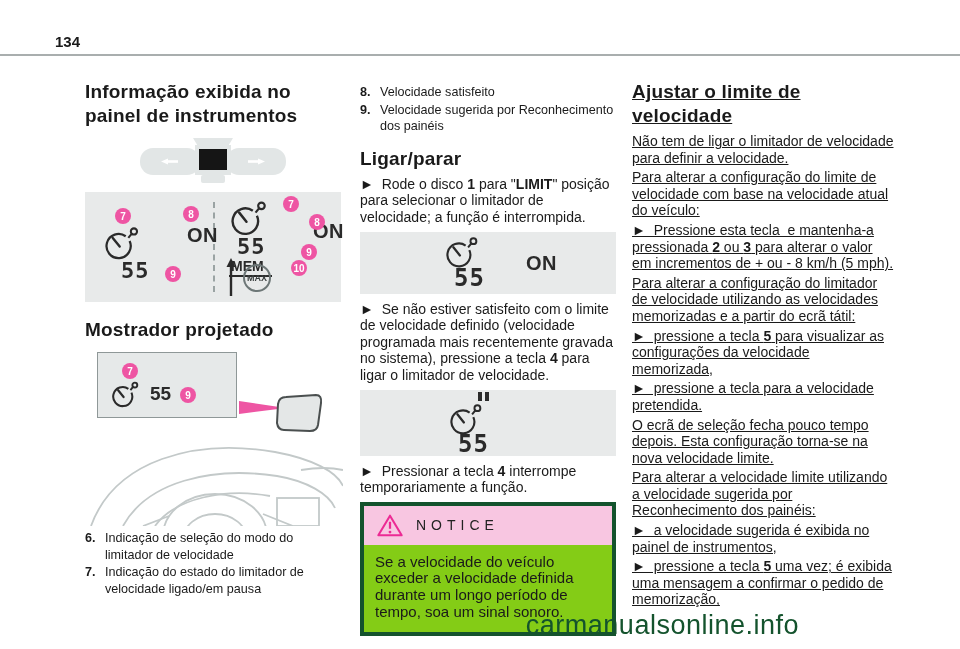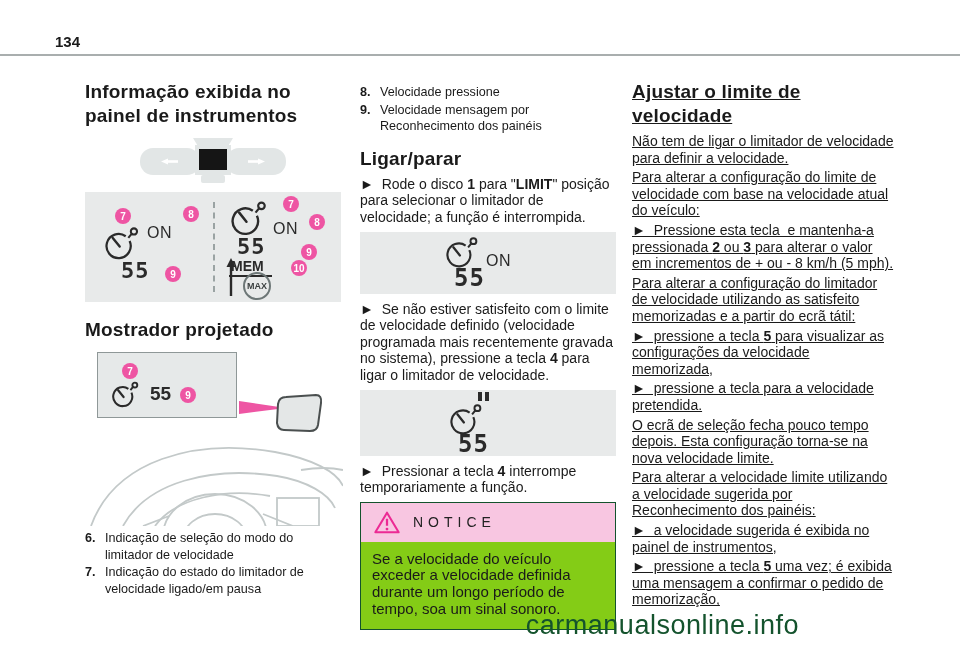--- a/index.html
+++ b/index.html
@@ -24,21 +24,21 @@
 
   
   .cluster-icon { position:absolute; top:52px; left:52px; }
 
   
   .cluster-panel { position:absolute; top:112px; left:0; width:256px; height:110px; background:#e8eaea; }
   .panel-divider { position:absolute; left:50%; top:10px; bottom:10px; border-left:2px dashed #9aa3a3; }
   .abs { position:absolute; }
   .badge { width:16px; height:16px; border-radius:50%; background:#ee55a3; color:#fff;
     font-size:10px; font-weight:bold; display:flex; align-items:center; justify-content:center; }
-  .on-label { font-size:16px; font-weight:normal; color:#2a2a2a; letter-spacing:0.5px; }
+  .on-label { font-size:20px; font-weight:bold; color:#2a2a2a; letter-spacing:0.5px;margin-left:40px; }
   .seg { font-family:"DejaVu Sans Mono",monospace; font-weight:bold; color:#2a2a2a; letter-spacing:1px; }
   .mem-label { font-size:14px; font-weight:bold; color:#2a2a2a; border-bottom:2px solid #2a2a2a; padding:0 8px 1px 2px; }
   .max-circle { width:28px; height:28px; border:2px solid #6d7777; border-radius:50%; color:#3a3f3f;
     font-size:9px; font-weight:bold; display:flex; align-items:center; justify-content:center; background:transparent; }
 
   
   .hud-wrap { position:absolute; top:268px; left:0; width:258px; height:178px; }
   .hud-box { position:absolute; left:12px; top:4px; width:140px; height:66px; background:#e6e9e9; border:1px solid #8f9898; }
   .hud-arrow { position:absolute; left:154px; top:52px; }
   .hud-unit { position:absolute; left:188px; top:44px; }
@@ -50,21 +50,21 @@
   .mid-list { margin-bottom:12px; }
   .mid-h1 { margin-bottom:5px; }
   .para { font-size:14px; line-height:16.6px; margin-bottom:3px; }
   .mini-display { position:relative; width:256px; height:62px; background:#e8eaea; margin:6px 0 7px 0; }
   .mini-display.tall { height:66px; }
   .md-inner { position:absolute; left:50%; top:50%; transform:translate(-50%,-50%); width:104px; height:54px; }
   .md-inner.tall { height:62px; }
   .pause-icon { display:flex; gap:3px; }
   .pause-icon i { display:block; width:4px; height:9px; background:#2a2a2a; }
 
-  .notice-box { border:1px solid #14532d; margin-top:6px; width:256px; }
+  .notice-box { border:4px solid #14532d; margin-top:6px; width:256px; }
   .notice-head { background:#f8c6e1; display:flex; align-items:center; gap:12px; padding:7px 12px; }
   .notice-title { font-size:14px; letter-spacing:5px; color:#222; }
   .notice-body { background:#84cc16; padding:9px 11px 12px 11px; font-size:15px; line-height:16.6px; }
 
   
   .right-h1 { margin-bottom:5px; }
 
   .watermark { position:absolute; right:18px; bottom:8px; font-size:27px; color:#14532d; letter-spacing:0.5px; }
 
   svg { display:block; }
@@ -127,21 +127,21 @@
       <span class="abs seg" style="left:152px; top:42px; font-size:22px;">55</span>
       <span class="abs badge" style="left:216px; top:52px;">9</span>
       <span class="abs" style="left:140px; top:66px;">
         <svg width="12" height="40" viewBox="0 0 12 40" fill="none" stroke="#2a2a2a">
           <line x1="6" y1="38" x2="6" y2="7" stroke-width="2.4"></line>
           <polygon points="6,0 1.5,9 10.5,9" fill="#2a2a2a" stroke="none"></polygon>
         </svg>
       </span>
       <span class="abs mem-label" style="left:144px; top:66px;">MEM</span>
       <span class="abs badge" style="left:206px; top:68px;">10</span>
-      <span class="abs max-circle" style="left:158px; top:80px;">MAX</span>
+      <span class="abs max-circle" style="left:158px; top:72px;">MAX</span>
     </div>
 
     <h1 class="sec" style="position:absolute; top:238px;">Mostrador projetado</h1>
 
     <div class="hud-wrap">
       <div class="hud-box">
         <span class="abs badge" style="left:24px; top:10px;">7</span>
         <span class="abs" style="left:14px; top:28px;">
           <svg width="30" height="28" viewBox="0 0 44 40" fill="none" stroke="#2a2a2a">
             <path d="M24 11 A14 14 0 1 0 28.5 16.5" stroke-width="3"></path>
@@ -188,25 +188,25 @@
         <span>Indicação do estado do limitador de velocidade ligado/em pausa</span>
       </div>
     </div>
   </div>
 
   <div class="col col-mid">
 
     <div class="mid-list">
       <div class="num-item">
         <span class="n">8.</span>
-        <span>Velocidade pressione</span>
+        <span>Velocidade satisfeito</span>
       </div>
       <div class="num-item">
         <span class="n">9.</span>
-        <span>Velocidade mensagem por Reconhecimento dos painéis</span>
+        <span>Velocidade sugerida por Reconhecimento dos painéis</span>
       </div>
     </div>
 
     <h1 class="sec mid-h1">Ligar/parar</h1>
 
     <div class="para"><span>►&nbsp;&nbsp;Rode o disco </span><span class="b">1</span><span> para "</span><span class="b">LIMIT</span><span>" posição para selecionar o limitador de velocidade; a função é interrompida.</span></div>
 
     <div class="mini-display">
       <div class="md-inner">
         <span class="abs" style="left:10px; top:0;">
@@ -257,21 +257,21 @@
       </div>
       <div class="notice-body">Se a velocidade do veículo exceder a velocidade definida durante um longo período de tempo, soa um sinal sonoro.</div>
     </div>
   </div>
 
   <div class="col col-right">
     <h1 class="sec right-h1">Ajustar o limite de velocidade</h1>
     <div class="para"><span>Não tem de ligar o limitador de velocidade para definir a velocidade.</span></div>
     <div class="para"><span>Para alterar a configuração do limite de velocidade com base na velocidade atual do veículo:</span></div>
     <div class="para"><span>►&nbsp;&nbsp;Pressione esta tecla&nbsp; e mantenha-a pressionada </span><span class="b">2</span><span> ou </span><span class="b">3</span><span> para alterar o valor em incrementos de + ou - 8 km/h (5 mph).</span></div>
-    <div class="para"><span>Para alterar a configuração do limitador de velocidade utilizando as satisfeito memorizadas e a partir do ecrã tátil:</span></div>
+    <div class="para"><span>Para alterar a configuração do limitador de velocidade utilizando as velocidades memorizadas e a partir do ecrã tátil:</span></div>
     <div class="para"><span>►&nbsp;&nbsp;pressione a tecla </span><span class="b">5</span><span> para visualizar as configurações da velocidade memorizada,</span></div>
     <div class="para"><span>►&nbsp;&nbsp;pressione a tecla para a velocidade pretendida.</span></div>
     <div class="para"><span>O ecrã de seleção fecha pouco tempo depois. Esta configuração torna-se na nova velocidade limite.</span></div>
     <div class="para"><span>Para alterar a velocidade limite utilizando a velocidade sugerida por Reconhecimento dos painéis:</span></div>
     <div class="para"><span>►&nbsp;&nbsp;a velocidade sugerida é exibida no painel de instrumentos,</span></div>
     <div class="para"><span>►&nbsp;&nbsp;pressione a tecla </span><span class="b">5</span><span> uma vez; é exibida uma mensagem a confirmar o pedido de memorização,</span></div>
   </div>
 
   <div class="watermark">carmanualsonline.info</div>
 </div>

